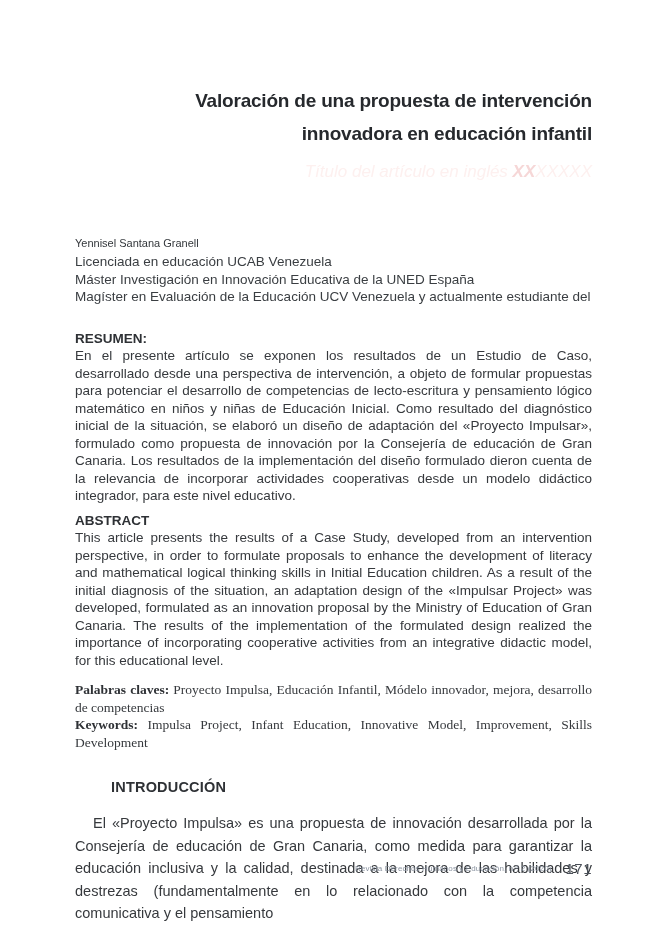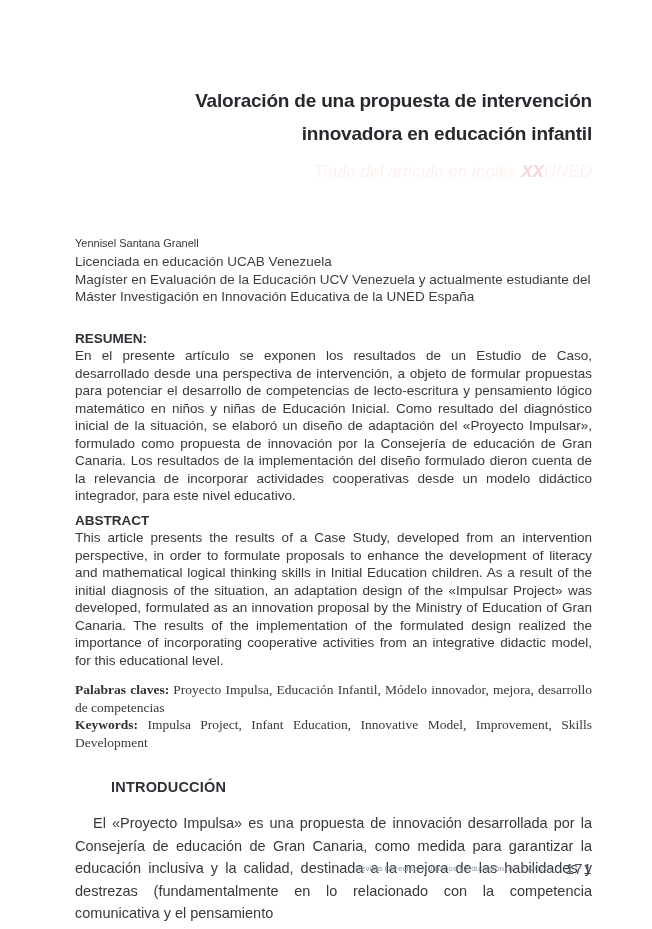--- a/index.html
+++ b/index.html
@@ -108,28 +108,28 @@
 
 <div class="page">
   <div class="content">
 
     <h1 class="article-title">
       <span>Valoración de una propuesta de intervención</span><br>
       <span>innovadora en educación infantil</span>
     </h1>
 
     <div class="subtitle-placeholder">
-      <span>Título del artículo en inglés </span><span class="strong-x">XX</span><span>UNED</span>
+      <span>Título del artículo en inglés </span><span class="strong-x">XX</span><span>XXXXX</span>
     </div>
 
     <div class="author-block">
       <div class="author-name">Yennisel Santana Granell</div>
       <div class="author-affiliation">Licenciada en educación UCAB Venezuela</div>
+      <div class="author-affiliation">Máster Investigación en Innovación Educativa de la UNED España</div>
       <div class="author-affiliation">Magíster en Evaluación de la Educación UCV Venezuela  y actualmente estudiante del</div>
-      <div class="author-affiliation">Máster Investigación en Innovación Educativa de la UNED España</div>
     </div>
 
     <div class="section mt-resumen">
       <div class="section-heading">RESUMEN:</div>
       <div class="body-text">En el presente artículo se exponen los resultados de un Estudio de Caso, desarrollado desde una perspectiva de intervención, a objeto de formular propuestas para potenciar el desarrollo de competencias de lecto-escritura y pensamiento lógico matemático en niños y niñas de Educación Inicial. Como resultado del diagnóstico inicial de la situación, se elaboró un diseño de adaptación del «Proyecto Impulsar», formulado como propuesta de innovación por la Consejería de educación de Gran Canaria. Los resultados de la implementación del diseño formulado dieron cuenta de la relevancia de incorporar actividades cooperativas desde un modelo didáctico integrador, para este nivel educativo.</div>
     </div>
 
     <div class="section mt-abstract">
       <div class="section-heading">ABSTRACT</div>
       <div class="body-text">This article presents the results of a Case Study, developed from an intervention perspective, in order to formulate proposals to enhance the development of literacy and mathematical logical thinking skills in Initial Education children. As a result of the initial diagnosis of the situation, an adaptation design of the «Impulsar Project» was developed, formulated as an innovation proposal by the Ministry of Education of Gran Canaria. The results of the implementation of the formulated design realized the importance of incorporating cooperative activities from an integrative didactic model, for this educational level.</div>

